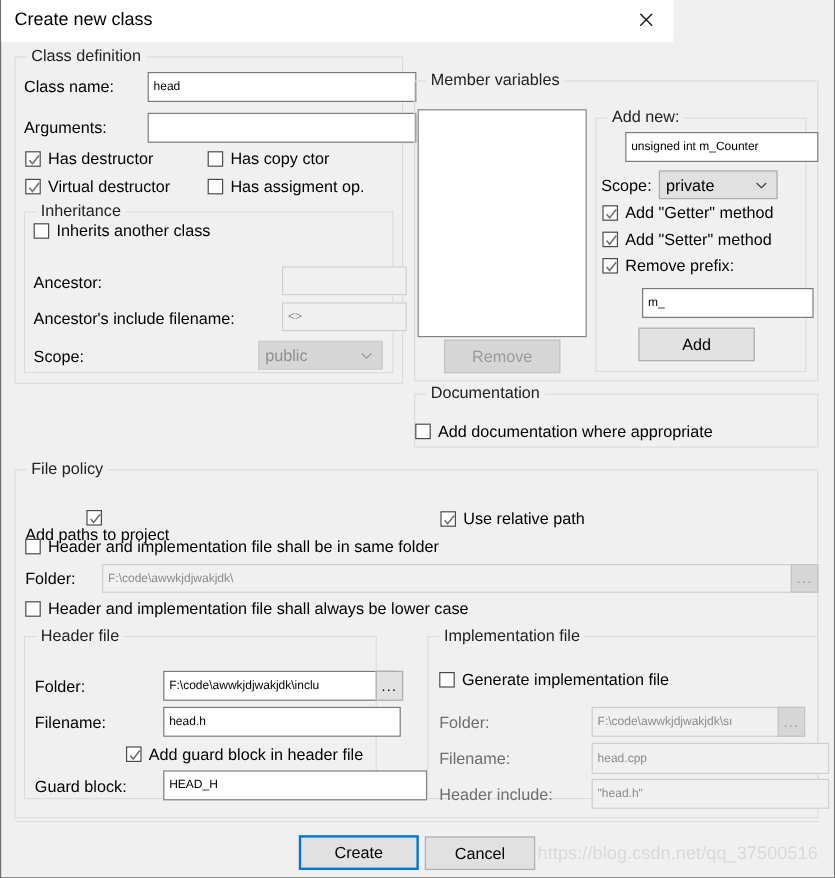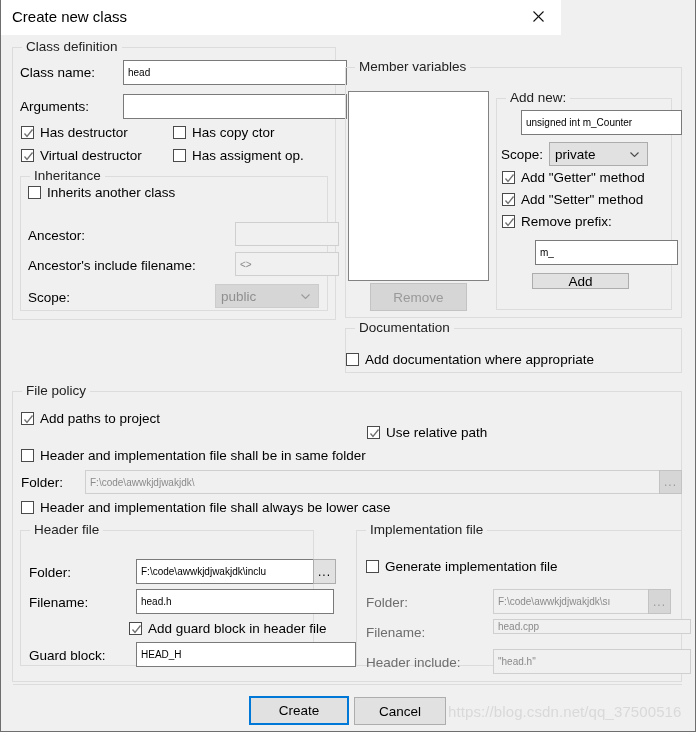--- a/index.html
+++ b/index.html
@@ -254,35 +254,35 @@
     <span class="box">
       <svg width="11" height="11" viewBox="0 0 11 11">
           <polyline points="1.5,5.5 4,8.5 9.5,1.5" fill="none" stroke="#707070" stroke-width="1.3"></polyline>
         </svg>
     </span>
     <span class="cbtext">Remove prefix:</span>
   </div>
 
   <div class="tinput" style="left:514px; top:240px; width:143px; height:25px;">m_</div>
 
-  <div class="btn" style="left:531px; top:273px; width:97px; height:16px;">Add</div>
+  <div class="btn" style="left:531px; top:273px; width:97px; height:28px;">Add</div>
 
   <div class="group" style="left:344px; top:328px; width:337px; height:45px;text-align:center;">
     <span class="legend">Documentation</span>
   </div>
   <div class="cb" style="left:345px; top:352px;">
     <span class="box"></span>
     <span class="cbtext">Add documentation where appropriate</span>
   </div>
 
   <div class="group" style="left:11px; top:391px; width:670px; height:291px;">
     <span class="legend">File policy</span>
   </div>
 
-  <div class="cb" style="left:20px; top:411px;">
+  <div class="cb" style="left:20px; top:425px;flex-direction:column;">
     <span class="box">
       <svg width="11" height="11" viewBox="0 0 11 11">
           <polyline points="1.5,5.5 4,8.5 9.5,1.5" fill="none" stroke="#707070" stroke-width="1.3"></polyline>
         </svg>
     </span>
     <span class="cbtext">Add paths to project</span>
   </div>
   <div class="cb" style="left:366px; top:425px;">
     <span class="box">
       <svg width="11" height="11" viewBox="0 0 11 11">
@@ -310,21 +310,21 @@
     <span class="legend">Header file</span>
   </div>
 
   <div class="lbl" style="left:28px; top:565px;">Folder:</div>
   <div class="tinput" style="left:115px; top:559px; width:195px; height:25px;">F:\code\awwkjdjwakjdk\inclu</div>
   <div class="btn ellipsis" style="left:312px; top:559px; width:23px; height:25px;">...</div>
 
   <div class="lbl" style="left:28px; top:595px;">Filename:</div>
   <div class="tinput" style="left:115px; top:589px; width:198px; height:25px;">head.h</div>
 
-  <div class="cb" style="left:128px; top:621px;">
+  <div class="cb" style="left:104px; top:621px;">
     <span class="box">
       <svg width="11" height="11" viewBox="0 0 11 11">
           <polyline points="1.5,5.5 4,8.5 9.5,1.5" fill="none" stroke="#707070" stroke-width="1.3"></polyline>
         </svg>
     </span>
     <span class="cbtext">Add guard block in header file</span>
   </div>
 
   <div class="lbl" style="left:28px; top:648px;">Guard block:</div>
   <div class="tinput" style="left:115px; top:642px; width:220px; height:25px;">HEAD_H</div>
@@ -336,21 +336,21 @@
   <div class="cb" style="left:365px; top:559px;">
     <span class="box"></span>
     <span class="cbtext">Generate implementation file</span>
   </div>
 
   <div class="lbl dim" style="left:365px; top:595px;">Folder:</div>
   <div class="tinput disabled" style="left:472px; top:589px; width:173px; height:25px;">F:\code\awwkjdjwakjdk\sı</div>
   <div class="btn ellipsis disabled" style="left:647px; top:589px; width:23px; height:25px;">...</div>
 
   <div class="lbl dim" style="left:365px; top:625px;">Filename:</div>
-  <div class="tinput disabled" style="left:472px; top:619px; width:198px; height:15px;">head.cpp</div>
+  <div class="tinput disabled" style="left:472px; top:619px; width:198px; height:26px;">head.cpp</div>
 
   <div class="lbl dim" style="left:365px; top:655px;">Header include:</div>
   <div class="tinput disabled" style="left:472px; top:649px; width:198px; height:25px;">"head.h"</div>
 
   <div class="hsep" style="left:12px; top:684px; width:669px;"></div>
 
   <div class="btn" style="left:353px; top:697px; width:92px; height:28px;">Cancel</div>
   <div class="btn default" style="left:248px; top:696px; width:100px; height:29px;">Create</div>
 
   <div class="watermark" style="left:447px; top:703px;">https://blog.csdn.net/qq_37500516</div>

